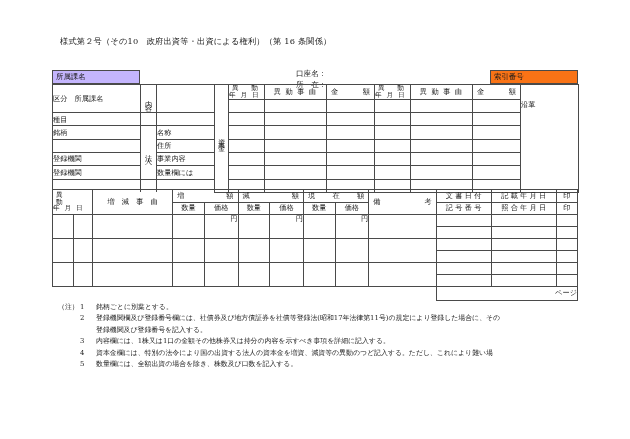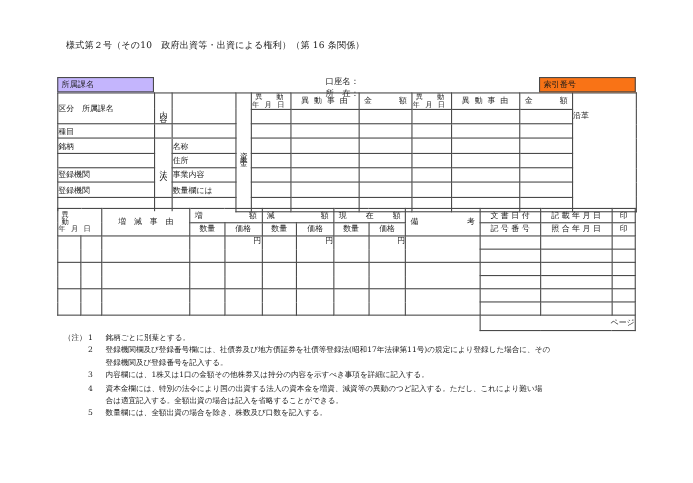--- a/index.html
+++ b/index.html
@@ -451,21 +451,20 @@
       <span class="note-mark"></span>
       <span class="note-num">3</span>
       <span class="note-txt">内容欄には、1株又は1口の金額その他株券又は持分の内容を示すべき事項を詳細に記入する。</span>
     </div>
 
     <div class="note-row">
       <span class="note-mark"></span>
       <span class="note-num">4</span>
       <span class="note-txt">資本金欄には、特別の法令により国の出資する法人の資本金を増資、減資等の異動のつど記入する。ただし、これにより難い場</span>
     </div>
-    <div class="note-cont">合は適宜記入する。全額出資の場合は記入を省略することができる。</div>
 
     <div class="note-row">
       <span class="note-mark"></span>
       <span class="note-num">5</span>
       <span class="note-txt">数量欄には、全額出資の場合を除き、株数及び口数を記入する。</span>
     </div>
 
   </div>
 
 </div>

